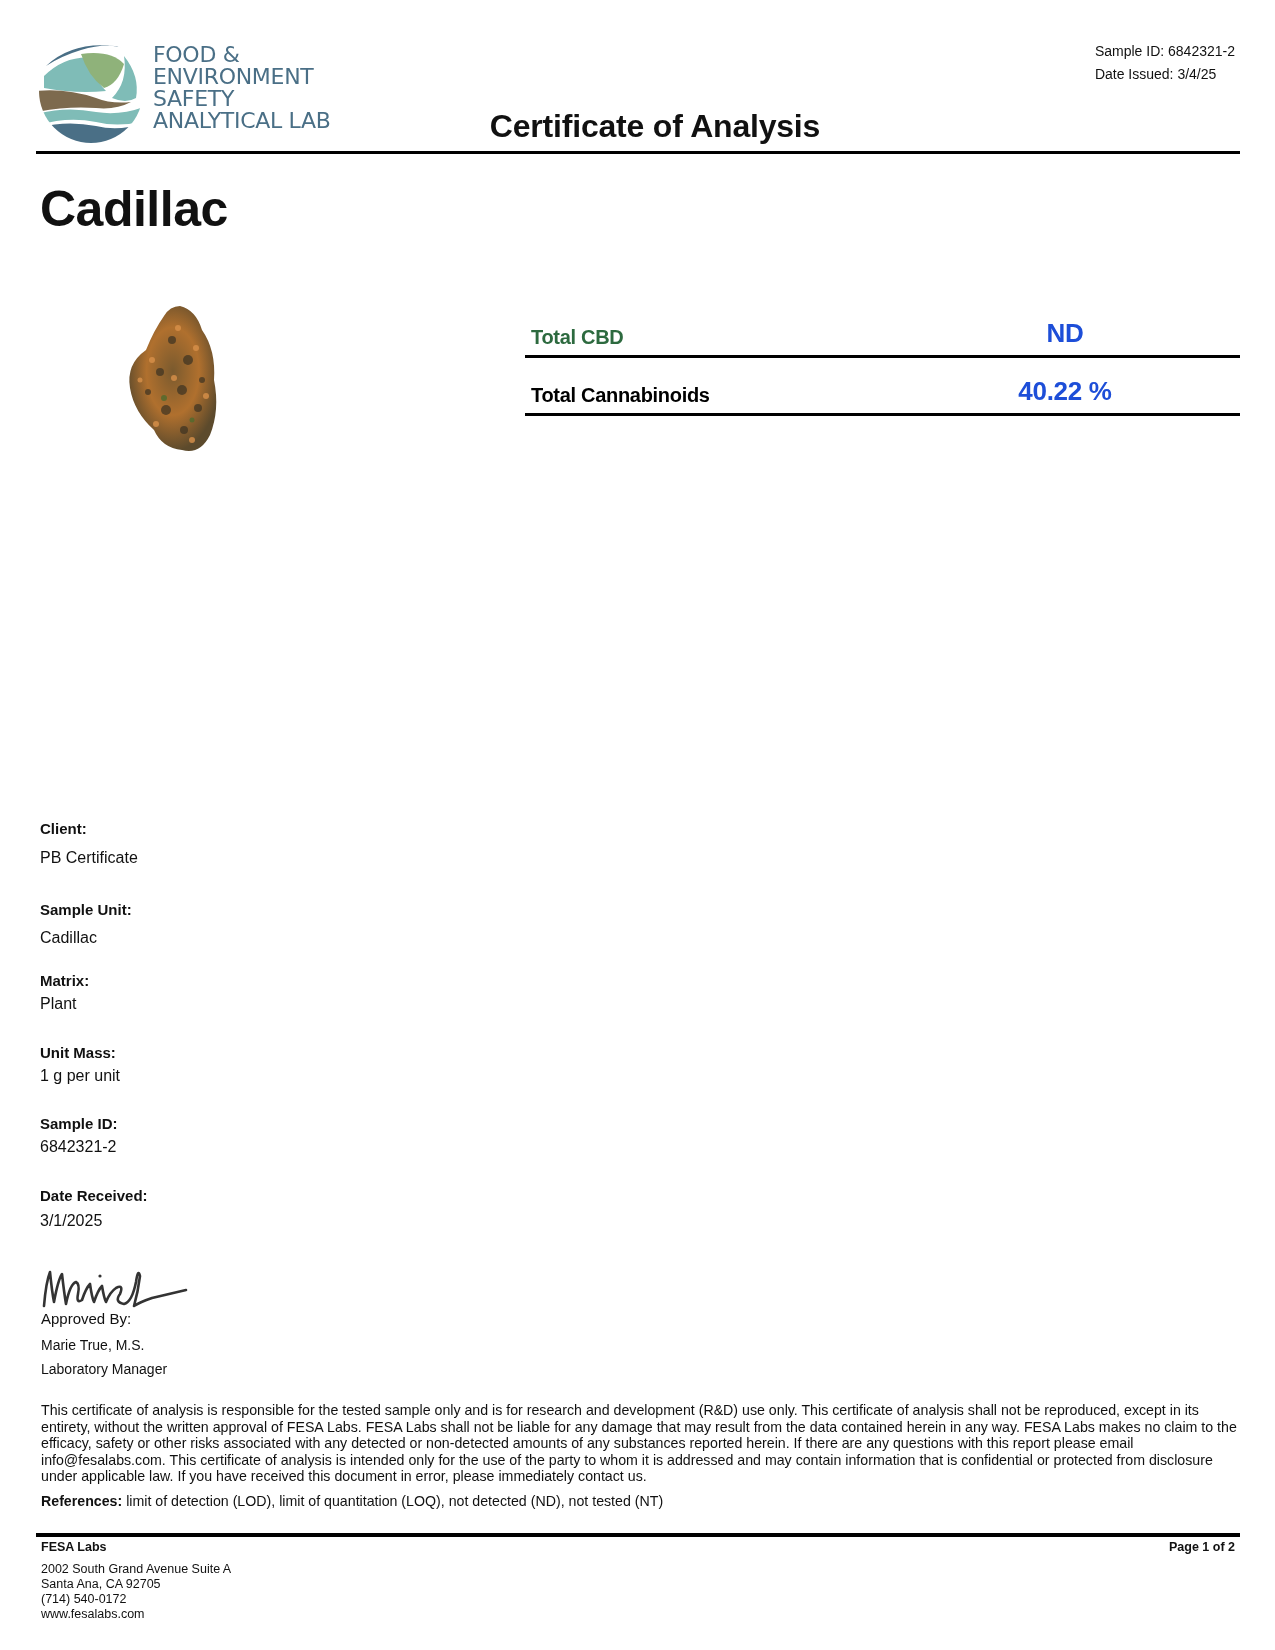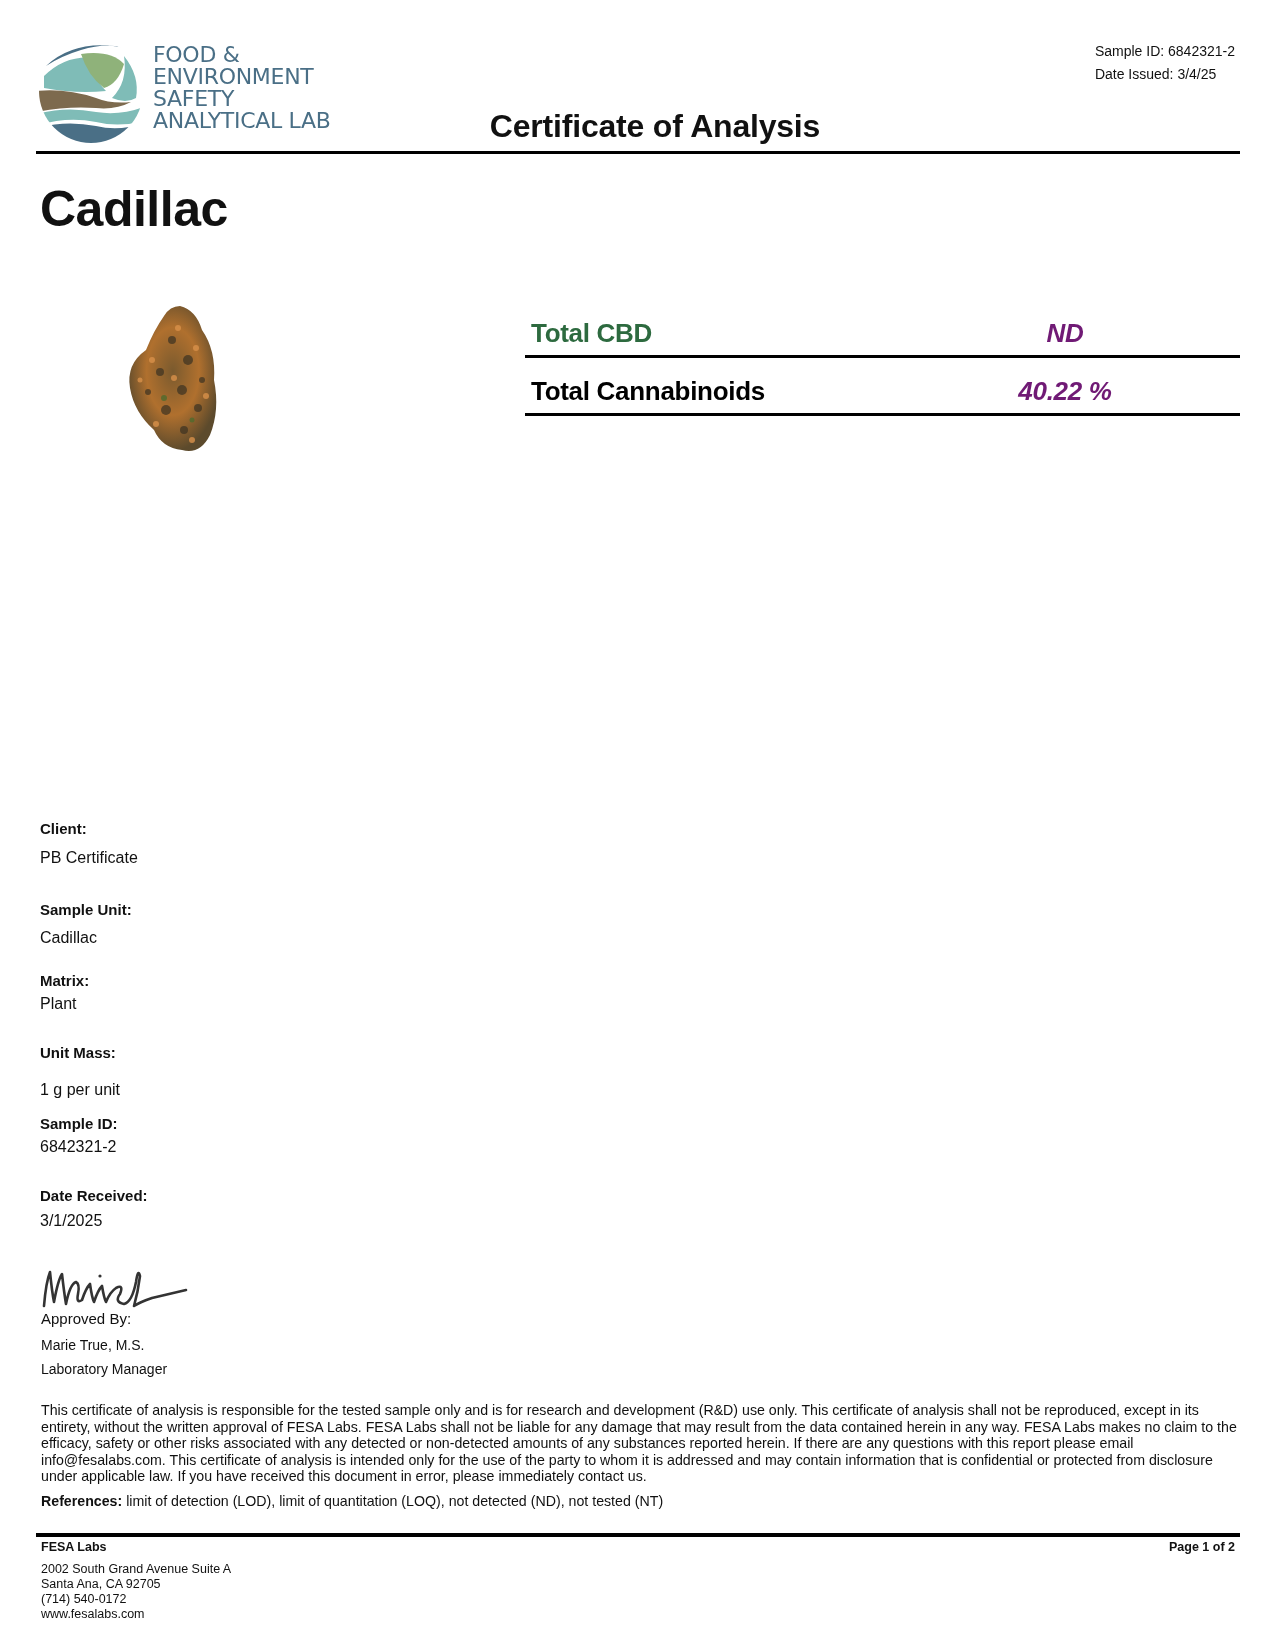--- a/index.html
+++ b/index.html
@@ -26,26 +26,26 @@
 
     .sample-title { left: 40px; top: 180px; font-size: 50px; font-weight: bold; letter-spacing: -0.5px; }
 
     
     .bud { left: 112px; top: 300px; width: 130px; height: 160px; }
 
     
     .summary { left: 525px; top: 300px; width: 715px; }
     .summary-row { position: relative; height: 58px; border-bottom: 3px solid #000; box-sizing: border-box; }
     .summary-label {
-      position: absolute; left: 6px; bottom: 6px; font-size: 26px; font-weight: bold;
+      position: absolute; left: 6px; bottom: 6px; font-size: 20px; font-weight: bold;
       letter-spacing: -0.3px;
     }
     .summary-value {
       position: absolute; left: 450px; width: 180px; text-align: center; bottom: 6px;
-      font-size: 26px; font-weight: bold; letter-spacing: -0.3px; color: #701a75; font-style: italic;
+      font-size: 26px; font-weight: bold; letter-spacing: -0.3px; color: #1d4ed8;
     }
     .green { color: #2d6a3f; }
     .black { color: #000; }
 
     
     .fields { left: 40px; top: 820px; width: 400px; }
     .field-label { font-size: 15px; font-weight: bold; color: #111; }
     .field-value { font-size: 16px; color: #111; margin-top: 8px; }
     .field { position: absolute; left: 0; }
 
@@ -165,21 +165,21 @@
   <div class="field" style="top:81px;">
     <div class="field-label">Sample Unit:</div>
     <div class="field-value" style="margin-top:11px;">Cadillac</div>
   </div>
   <div class="field" style="top:152px;">
     <div class="field-label">Matrix:</div>
     <div class="field-value" style="margin-top:6px;">Plant</div>
   </div>
   <div class="field" style="top:224px;">
     <div class="field-label">Unit Mass:</div>
-    <div class="field-value" style="margin-top:20px;">1 g per unit</div>
+    <div class="field-value" style="margin-top:6px;">1 g per unit</div>
   </div>
   <div class="field" style="top:295px;">
     <div class="field-label">Sample ID:</div>
     <div class="field-value" style="margin-top:6px;">6842321-2</div>
   </div>
   <div class="field" style="top:367px;">
     <div class="field-label">Date Received:</div>
     <div class="field-value" style="">3/1/2025</div>
   </div>
 </div>

